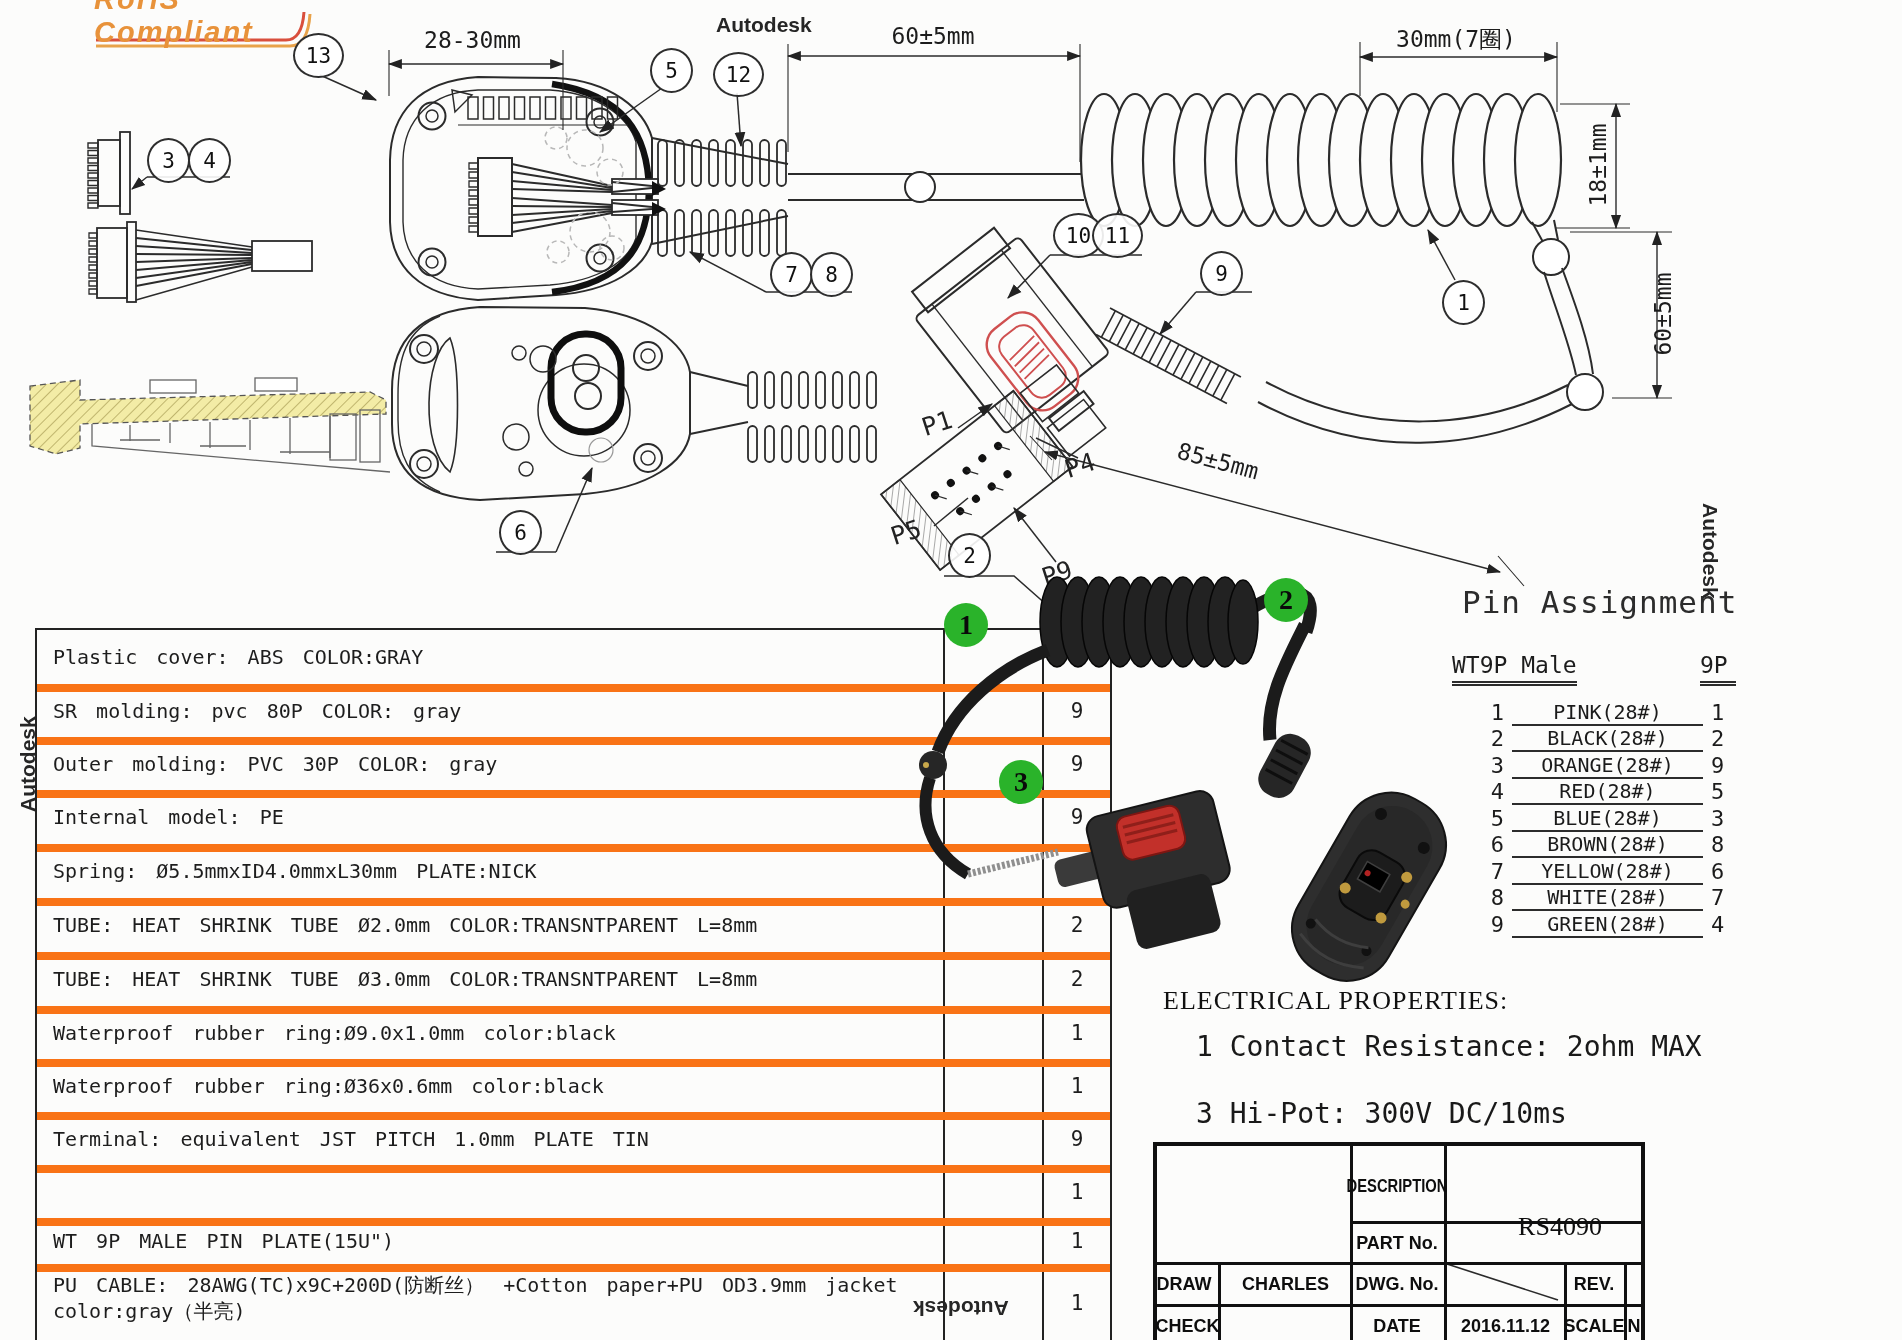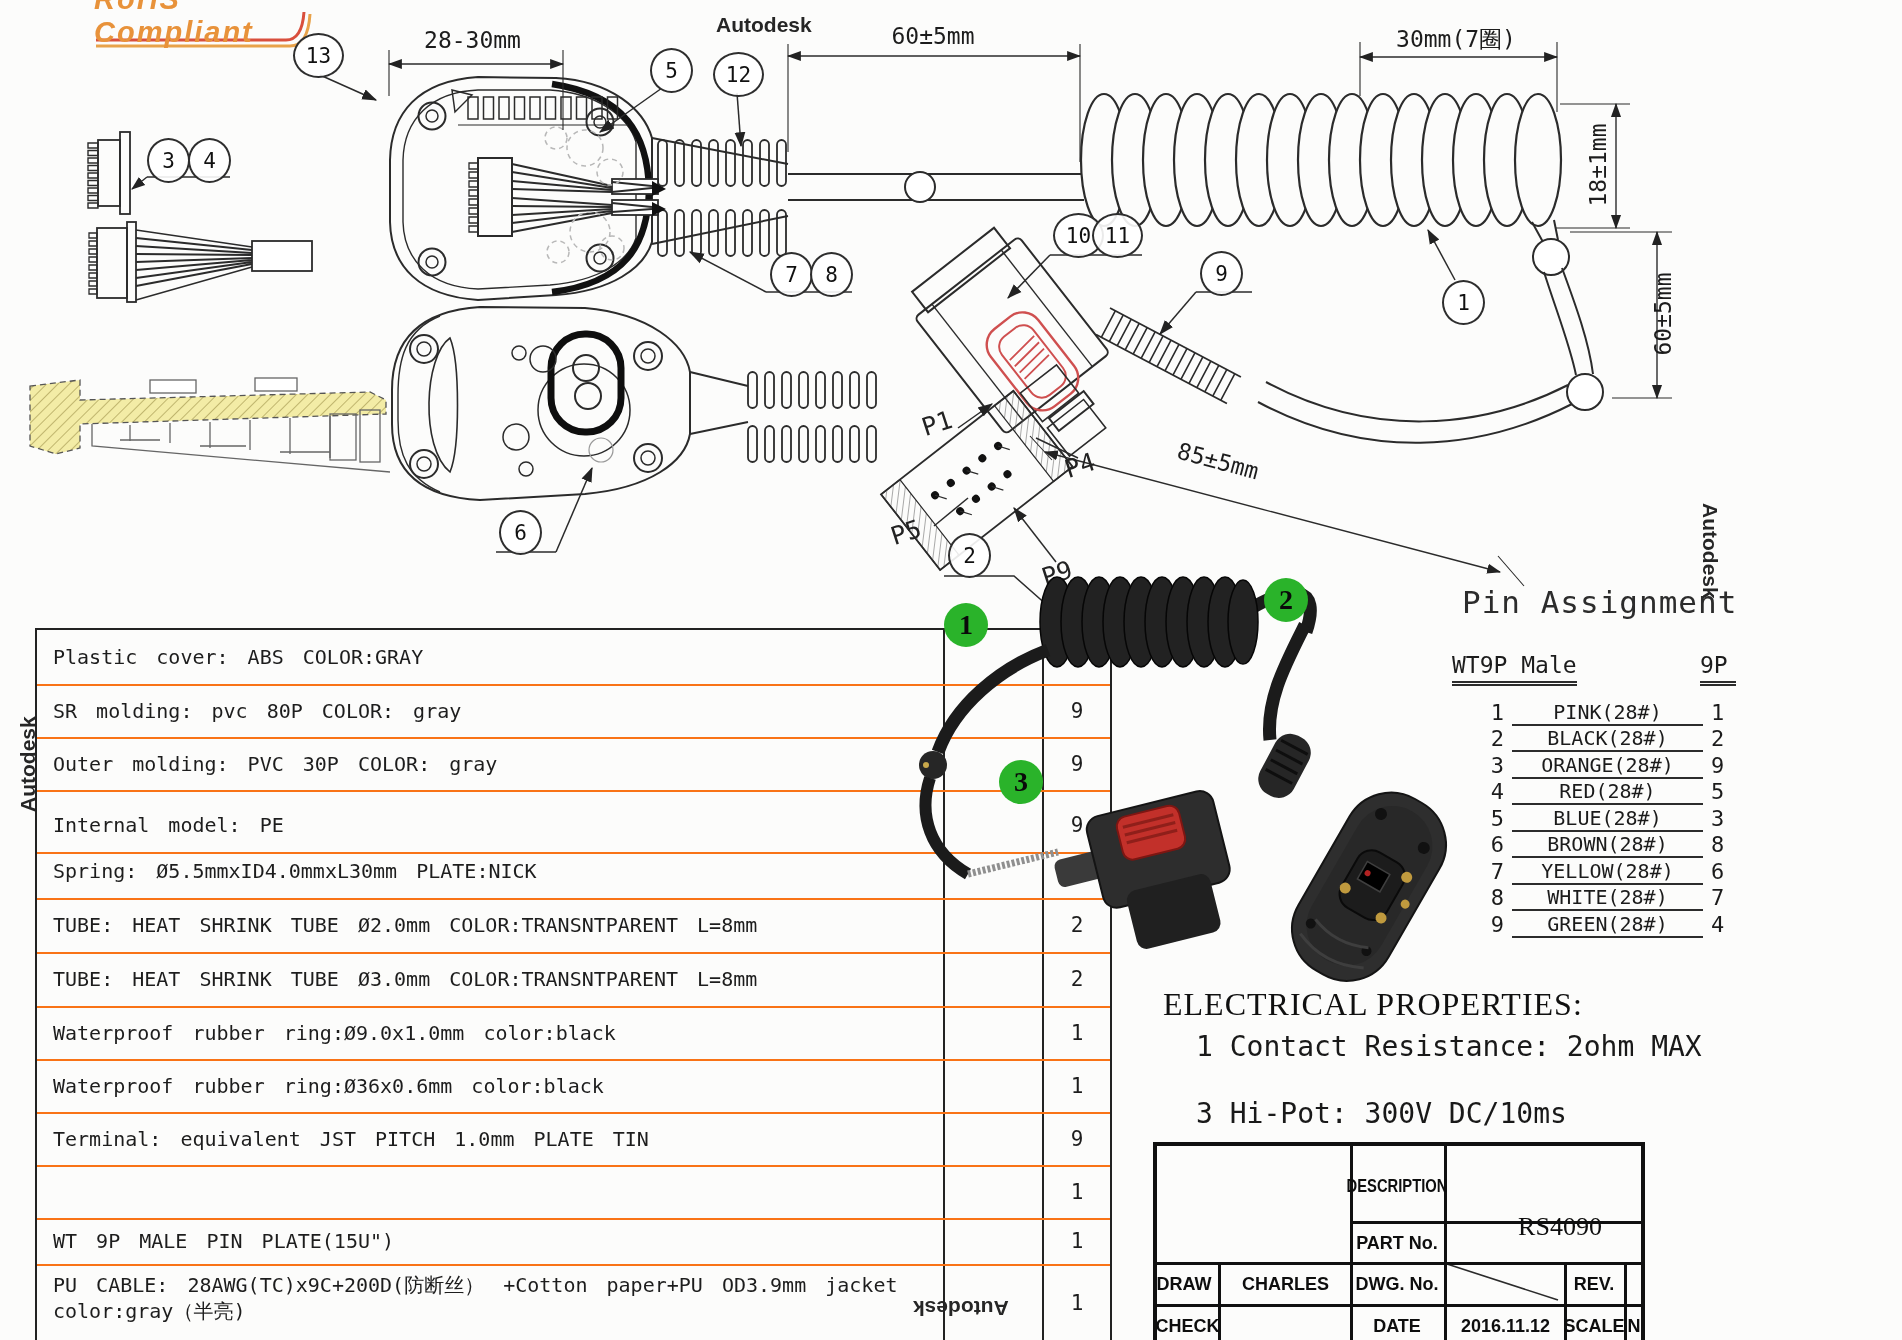--- a/index.html
+++ b/index.html
@@ -23,37 +23,37 @@
   
   .wm{position:absolute;z-index:7;font-family:"Liberation Sans",sans-serif;font-weight:bold;
       font-size:21px;color:#262626;}
   
   #logo{position:absolute;left:80px;top:0;width:245px;height:50px;overflow:hidden;z-index:2;}
   #logo .lt{position:absolute;left:14px;top:-17px;font-family:"Liberation Sans",sans-serif;
       font-weight:bold;font-style:italic;font-size:29px;letter-spacing:2px;color:#e8923a;}
   
   #bom{position:absolute;left:35px;top:628px;width:1073px;height:712px;z-index:2;
        border-left:2px solid #222;border-top:2px solid #222;border-right:2px solid #222;}
-  .bom-row{position:absolute;left:0;width:100%;border-bottom:2px solid #f97316;}
+  .bom-row{position:absolute;left:0;width:100%;border-bottom:8px solid #f97316;}
   .bom-desc{position:absolute;left:0;top:0;bottom:0;width:900px;padding-left:16px;
        display:flex;align-items:center;font-size:20px;word-spacing:7px;line-height:1.3;
        white-space:normal;}
   .bom-qty{position:absolute;left:1007px;width:66px;top:0;bottom:0;display:flex;
        align-items:center;justify-content:center;font-size:21px;}
   .bom-v{position:absolute;top:0;bottom:0;width:2px;background:#222;}
   
   #pa-title{position:absolute;left:1462px;top:584px;z-index:2;font-size:31px;letter-spacing:1px;color:#2c2c2c;}
   .pa-hdr{position:absolute;z-index:2;font-size:23px;color:#1c1c1c;border-bottom:5px double #2c2c2c;padding-bottom:3px;}
   .pa-row{position:absolute;left:1512px;width:191px;height:24px;z-index:2;
        border-bottom:2px solid #2c2c2c;text-align:center;font-size:20px;color:#1b1b1b;}
   .pa-l{position:absolute;left:-42px;width:34px;text-align:right;font-size:22px;}
   .pa-r{position:absolute;right:-48px;width:40px;text-align:left;font-size:22px;}
   
   #ep-title{position:absolute;left:1163px;top:986px;z-index:2;font-family:"Liberation Serif",serif;
-       font-size:32px;letter-spacing:1px;color:#101010;}
+       font-size:26px;letter-spacing:1px;color:#101010;}
   .ep-item{position:absolute;left:1196px;z-index:2;font-size:28px;color:#191919;}
   
   #tb{position:absolute;left:1153px;top:1142px;width:484px;height:200px;z-index:2;border:4px solid #101010;}
   .tb-line{position:absolute;background:#101010;}
   .tb-cell{position:absolute;display:flex;align-items:center;justify-content:center;
        font-family:"Liberation Sans",sans-serif;font-weight:bold;font-size:18px;color:#0e0e0e;
        white-space:nowrap;}
   .cond{transform:scaleX(.82);}
   .serif{font-family:"Liberation Serif",serif;font-weight:normal;font-size:26px;}
 </style>
@@ -341,21 +341,21 @@
         <div class="bom-qty"></div>
       </div>
     <div class="bom-row" style="top:54px;height:53px">
         <div class="bom-desc">SR molding: pvc 80P COLOR: gray</div>
         <div class="bom-qty">9</div>
       </div>
     <div class="bom-row" style="top:107px;height:53px">
         <div class="bom-desc">Outer molding: PVC 30P COLOR: gray</div>
         <div class="bom-qty">9</div>
       </div>
-    <div class="bom-row" style="top:168px;height:54px">
+    <div class="bom-row" style="top:160px;height:54px">
         <div class="bom-desc">Internal model: PE</div>
         <div class="bom-qty">9</div>
       </div>
     <div class="bom-row" style="top:214px;height:54px">
         <div class="bom-desc">Spring: Ø5.5mmxID4.0mmxL30mm PLATE:NICK</div>
         <div class="bom-qty">1</div>
       </div>
     <div class="bom-row" style="top:268px;height:54px">
         <div class="bom-desc">TUBE: HEAT SHRINK TUBE Ø2.0mm COLOR:TRANSNTPARENT L=8mm</div>
         <div class="bom-qty">2</div>

